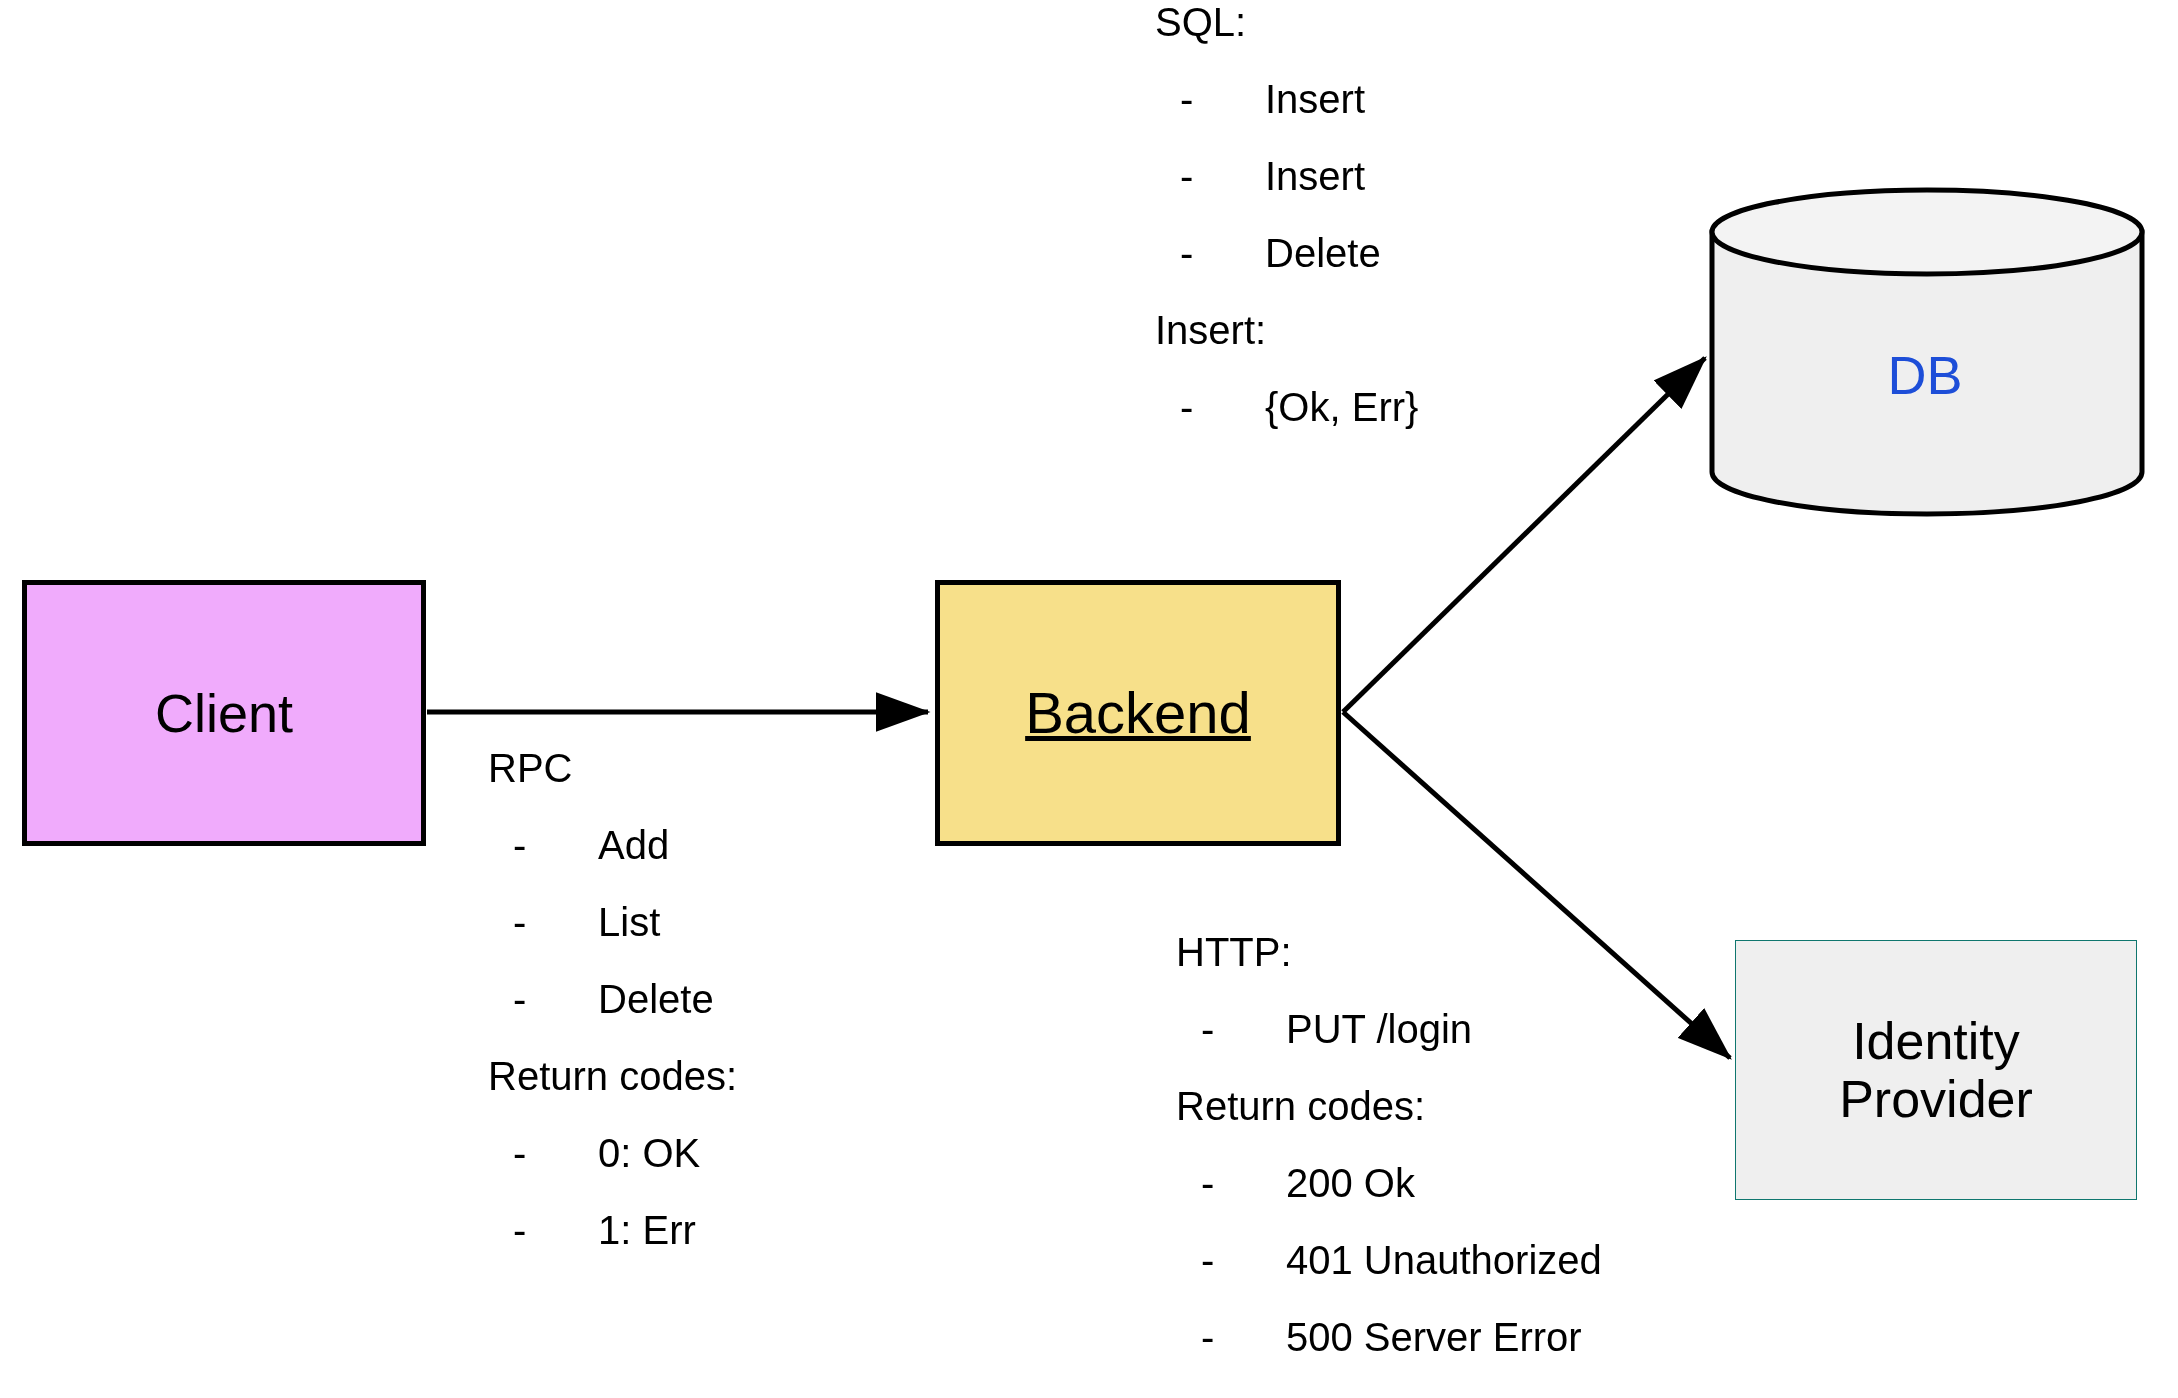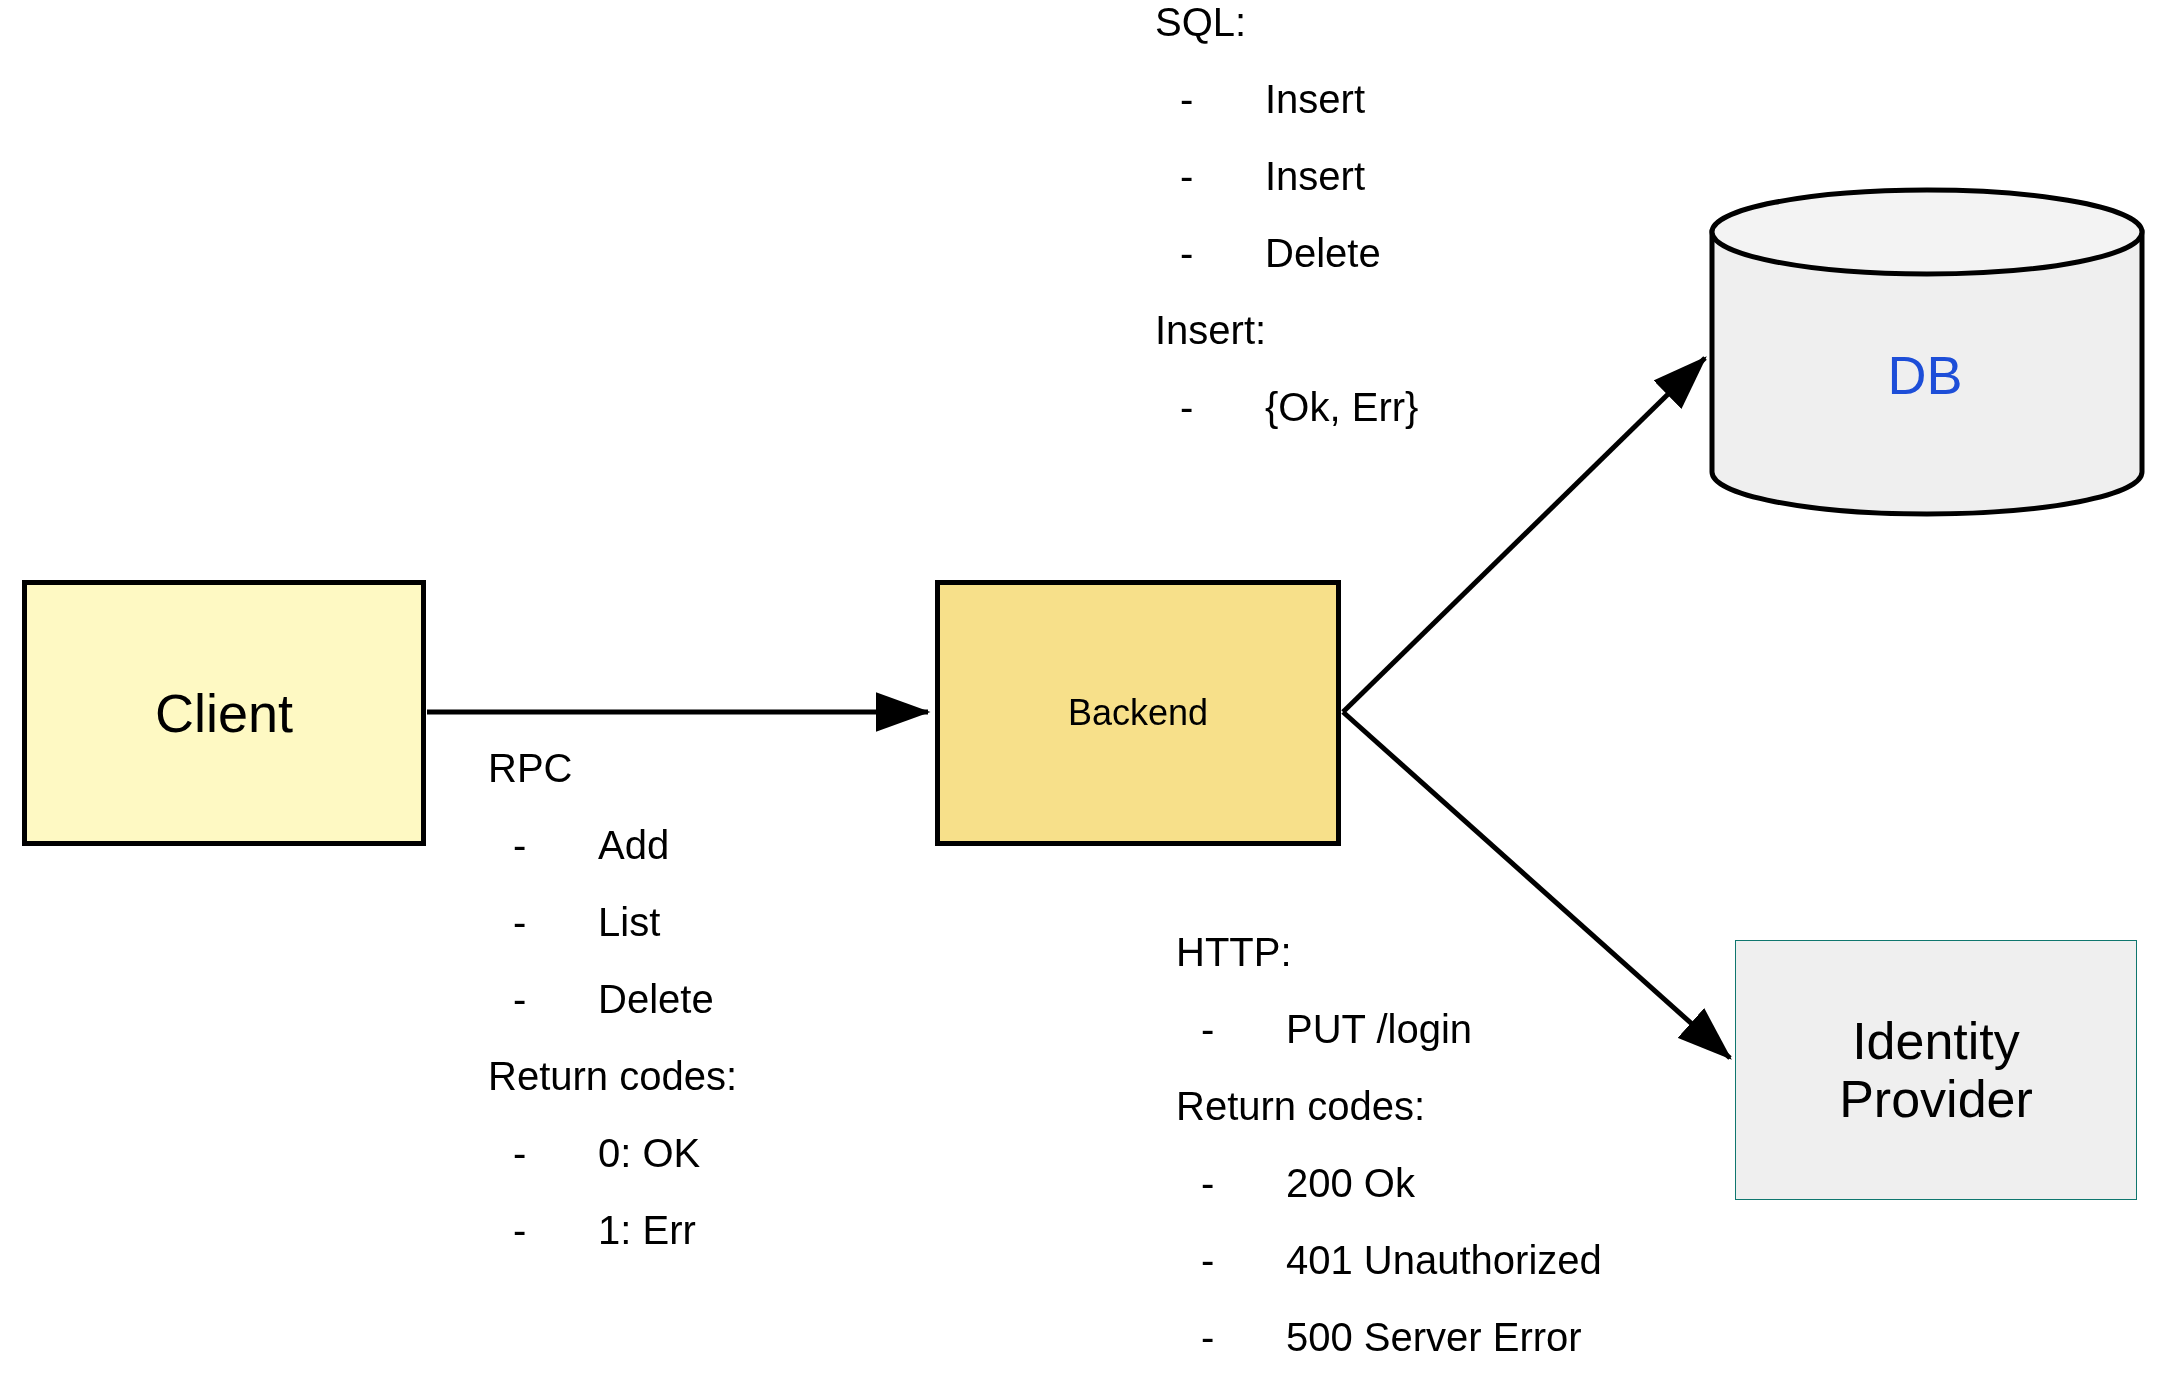--- a/index.html
+++ b/index.html
@@ -38,30 +38,31 @@
     line-height: 1.12;
   }
   .node-label {
     display: block;
     white-space: pre-line;
   }
 
   #node-client {
     left: 22px;  top: 580px;
     width: 404px; height: 266px;
-    background: #fef9c3;
+    background: #f0abfc;
     border: 5px solid #000000;
     font-size: 54px;
   }
   #node-backend {
     left: 935px; top: 580px;
     width: 406px; height: 266px;
     background: #F7E08A;
     border: 5px solid #000000;
-    font-size: 36px;
+    font-size: 58px;
+    text-decoration: underline;
   }
   #node-idp {
     left: 1735px; top: 940px;
     width: 402px; height: 260px;
     background: #EFEFEF;
     border: 1px solid #0f766e;
     font-size: 52px;
   }
 
   

